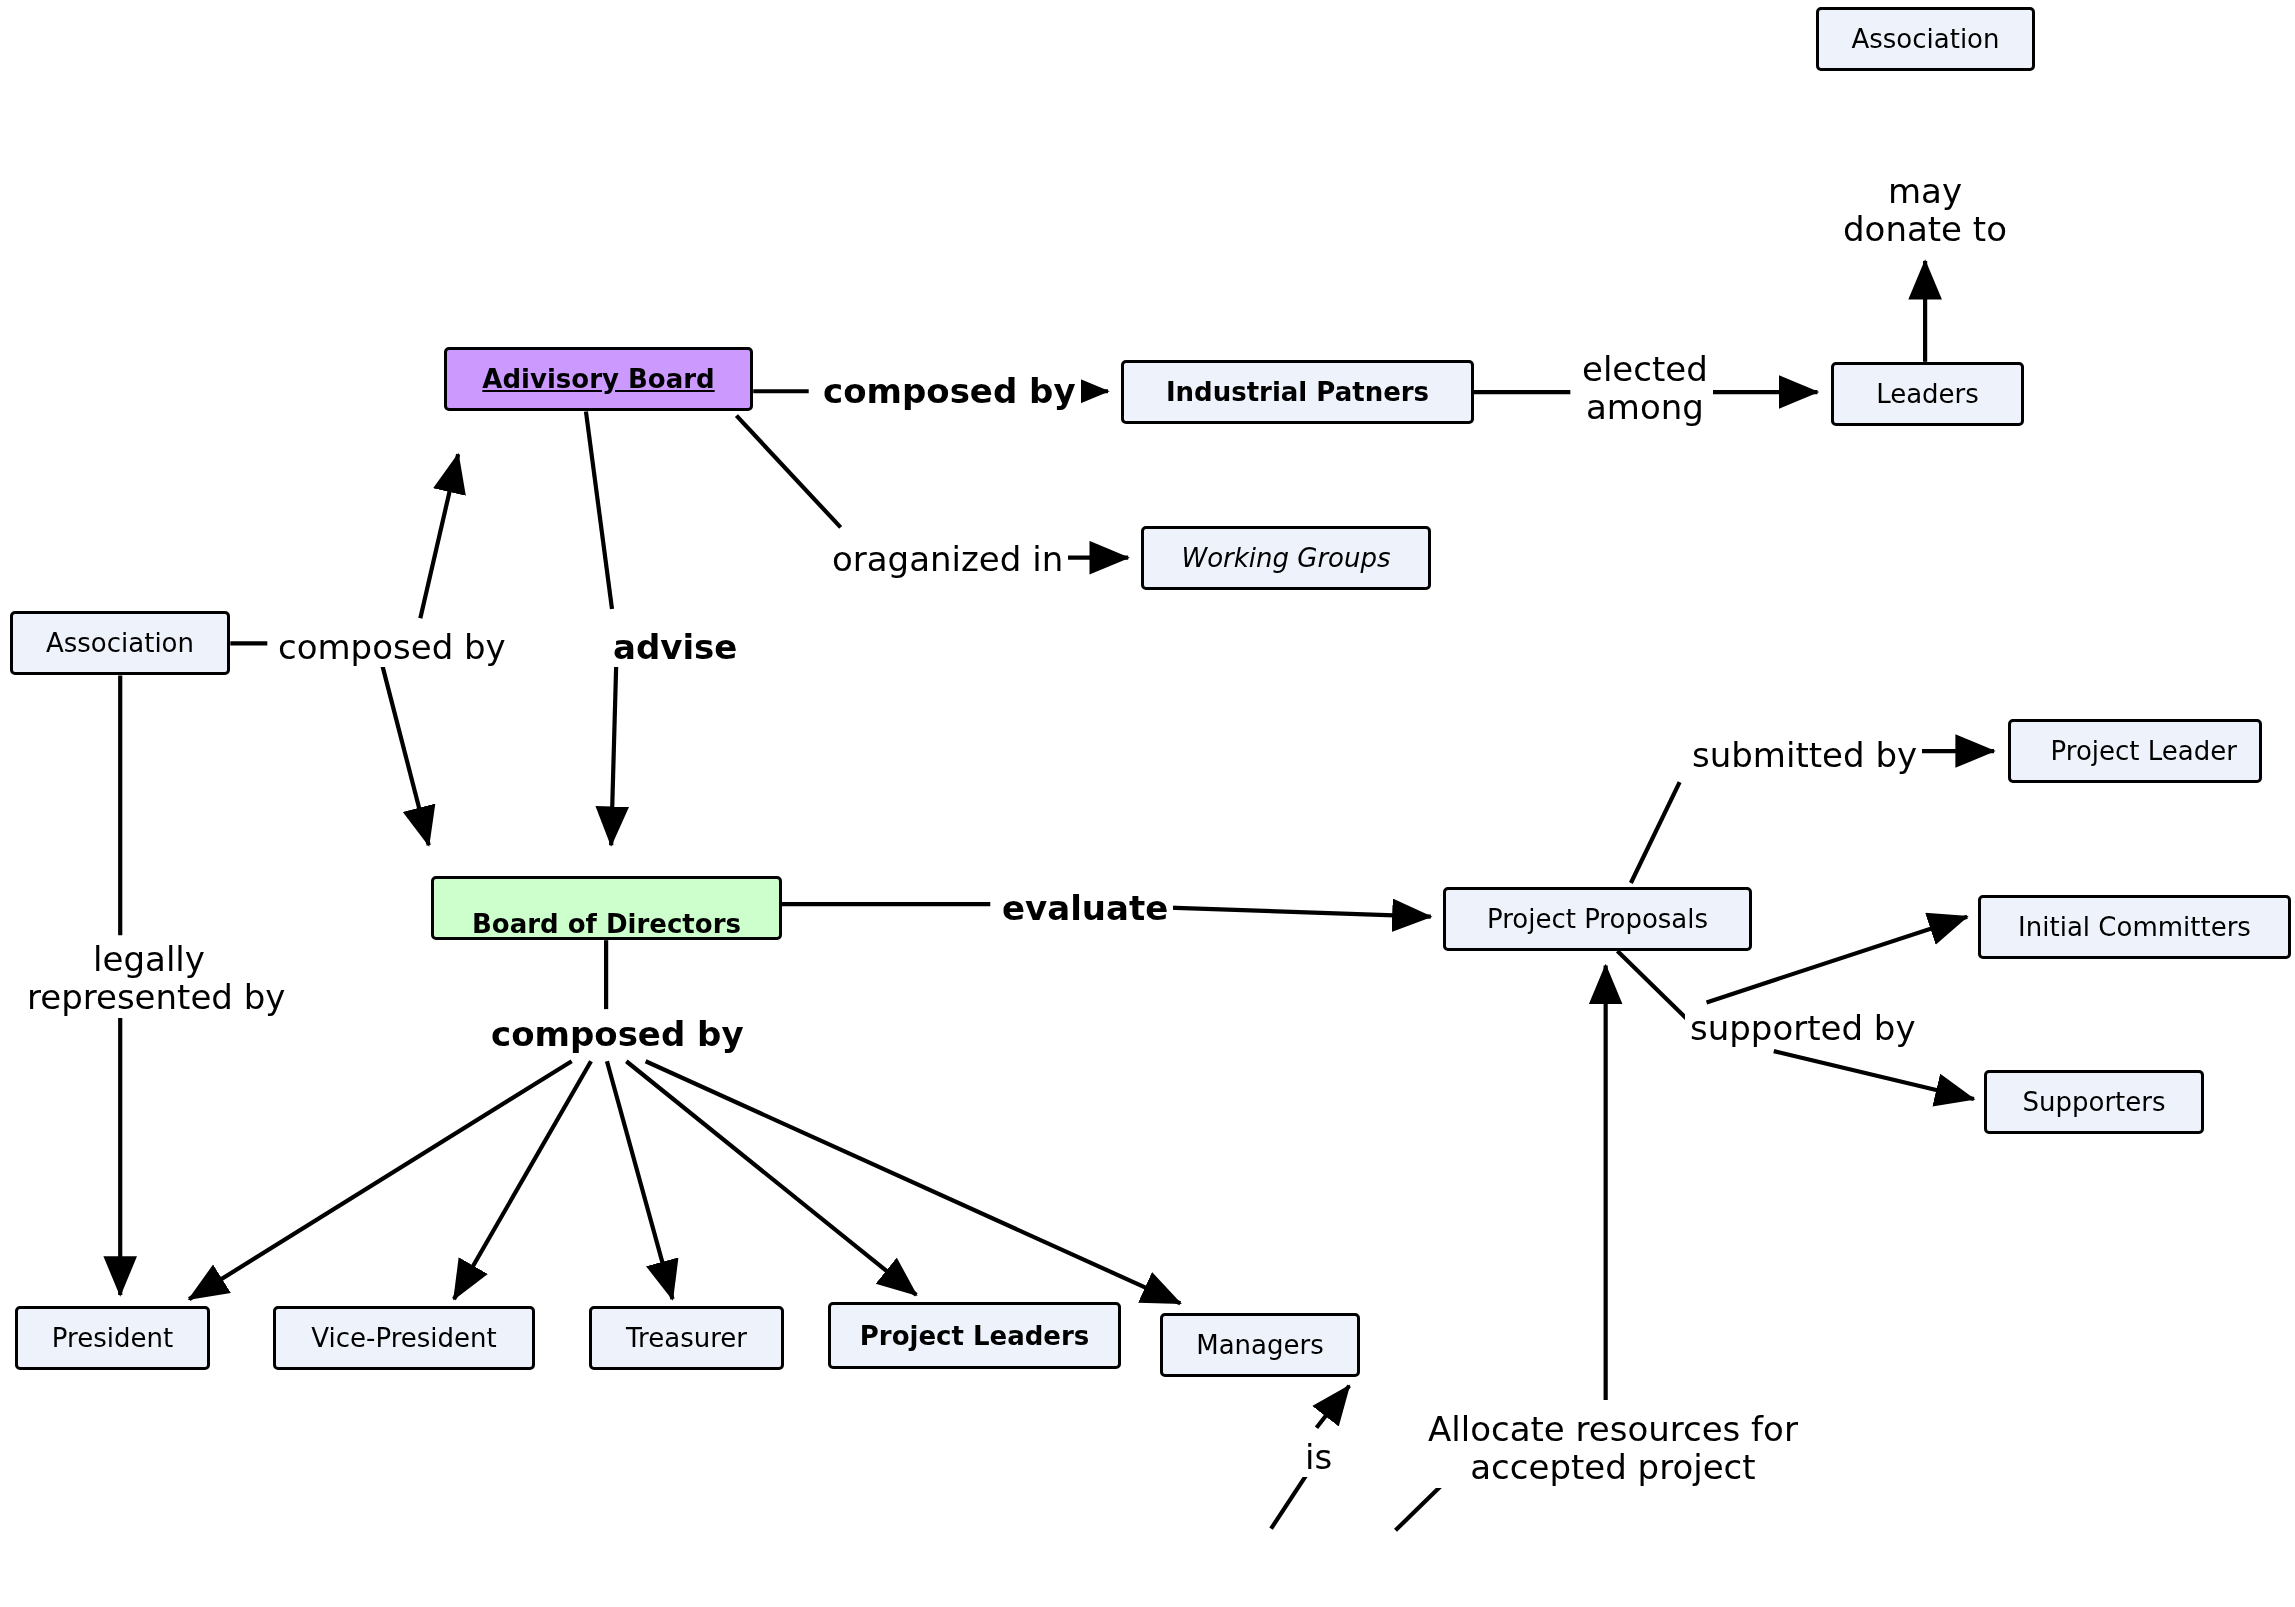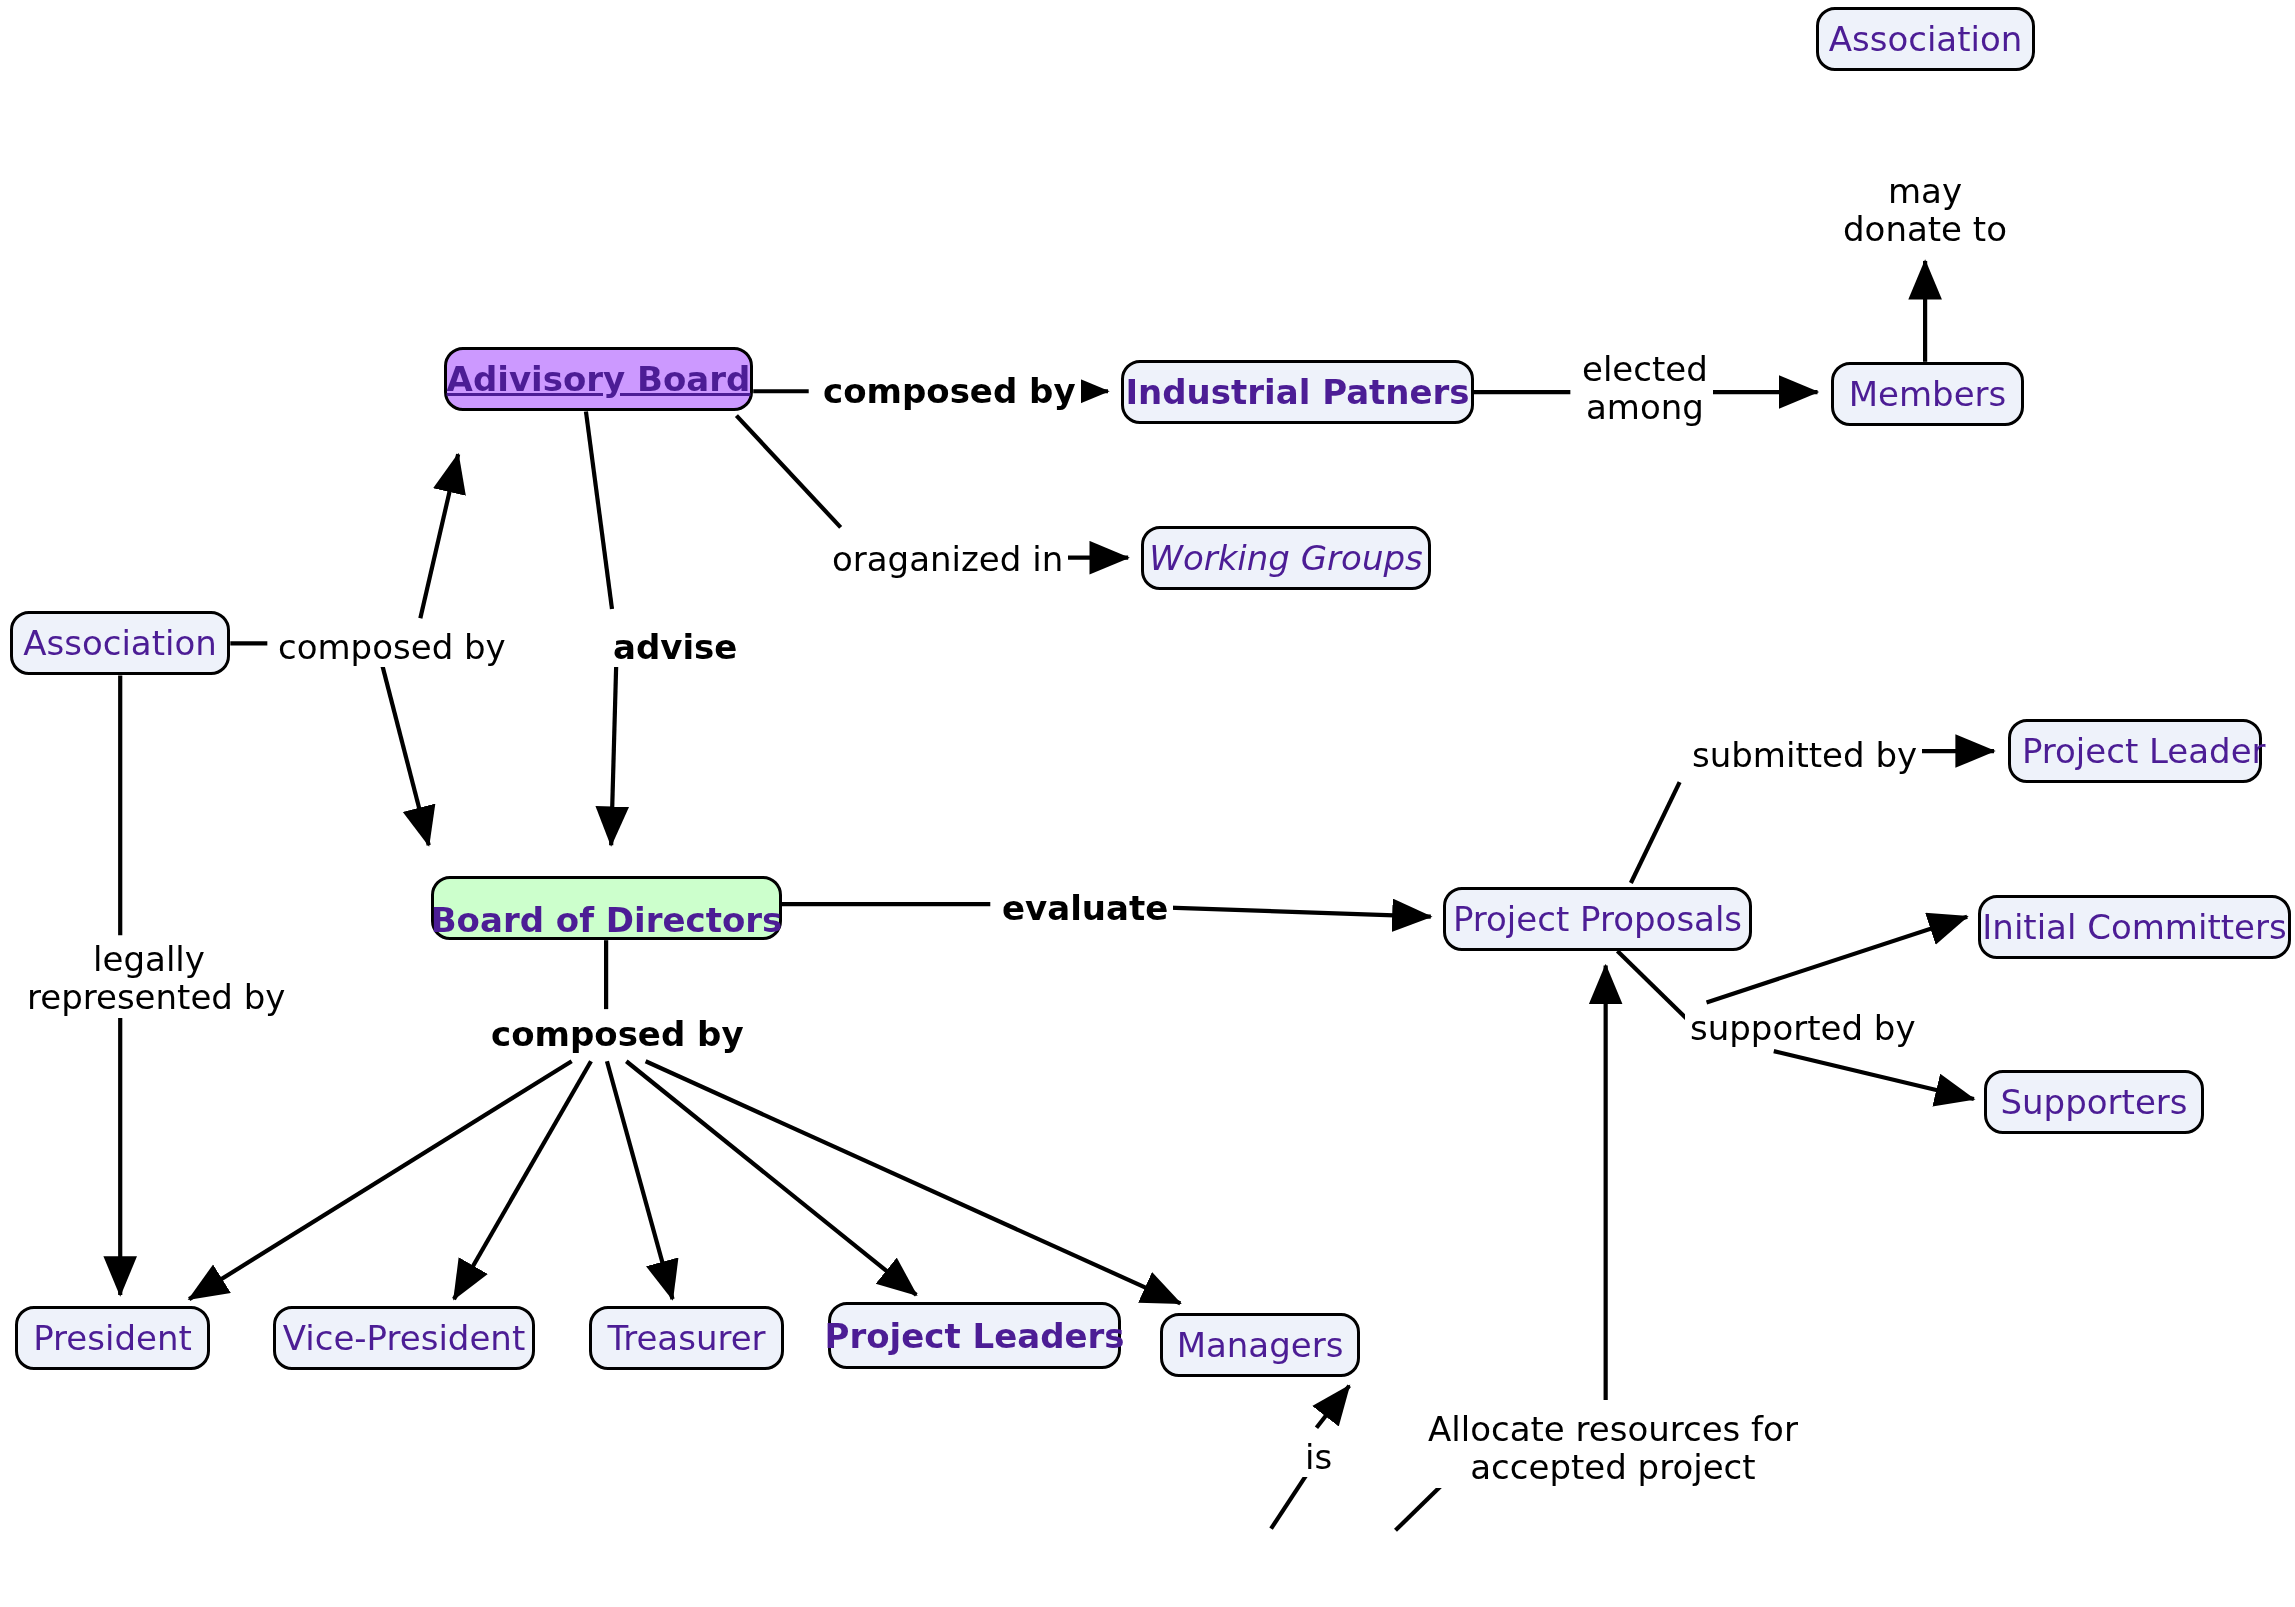--- a/index.html
+++ b/index.html
@@ -26,24 +26,24 @@
     height: 1608px;
     pointer-events: none;
   }
   .node {
     position: absolute;
     box-sizing: border-box;
     display: flex;
     align-items: center;
     justify-content: center;
     border: 3.4px solid #000000;
-    border-radius: 19px;
+    border-radius: 5px;
     background: #eef2fa;
-    color: #4c1d95;
-    font-size: 34px;
+    color: #000000;
+    font-size: 26px;
     line-height: 1;
     white-space: nowrap;
     padding: 0 18.5px;
   }
   .node.plain   { font-weight: 400; }
   .node.bold    { font-weight: 700; }
   .node.purple  { background: #cc99ff; font-weight: 700; text-decoration: underline; }
   .node.green   { background: #ccffcc; font-weight: 700; }
 
   .edge-label {
@@ -128,21 +128,21 @@
 
   <div class="node purple" style="left:444px; top:347px; width:309px; height:64px;">
     <span>Adivisory Board</span>
   </div>
 
   <div class="node bold" style="left:1121px; top:360px; width:353px; height:64px;">
     <span>Industrial Patners</span>
   </div>
 
   <div class="node plain" style="left:1831px; top:362px; width:193px; height:64px;">
-    <span>Members</span>
+    <span>Leaders</span>
   </div>
 
   <div class="node plain" style="left:1141px; top:526px; width:290px; height:64px;font-style:italic;">
     <span>Working Groups</span>
   </div>
 
   <div class="node plain" style="left:10px; top:611px; width:220px; height:64px;">
     <span>Association</span>
   </div>
 

